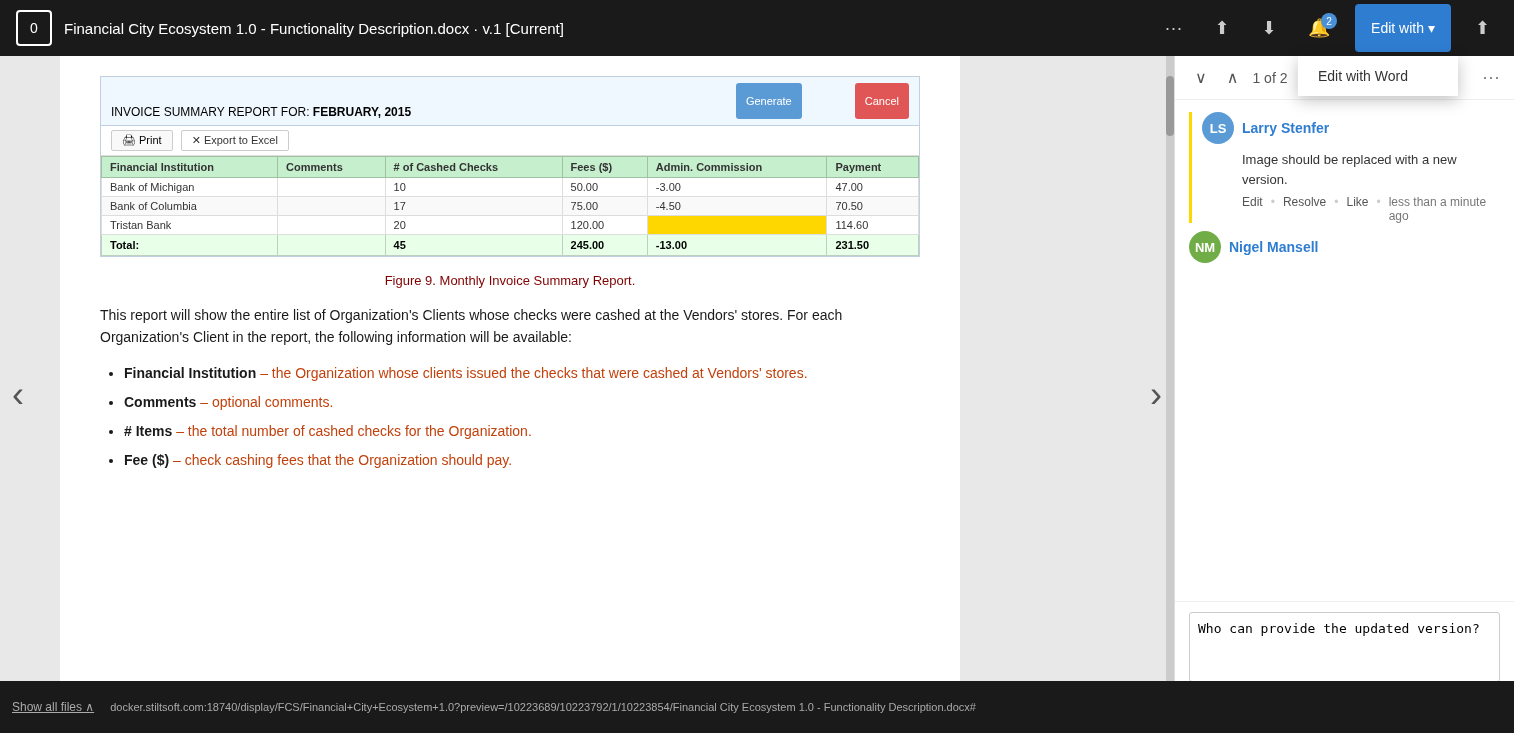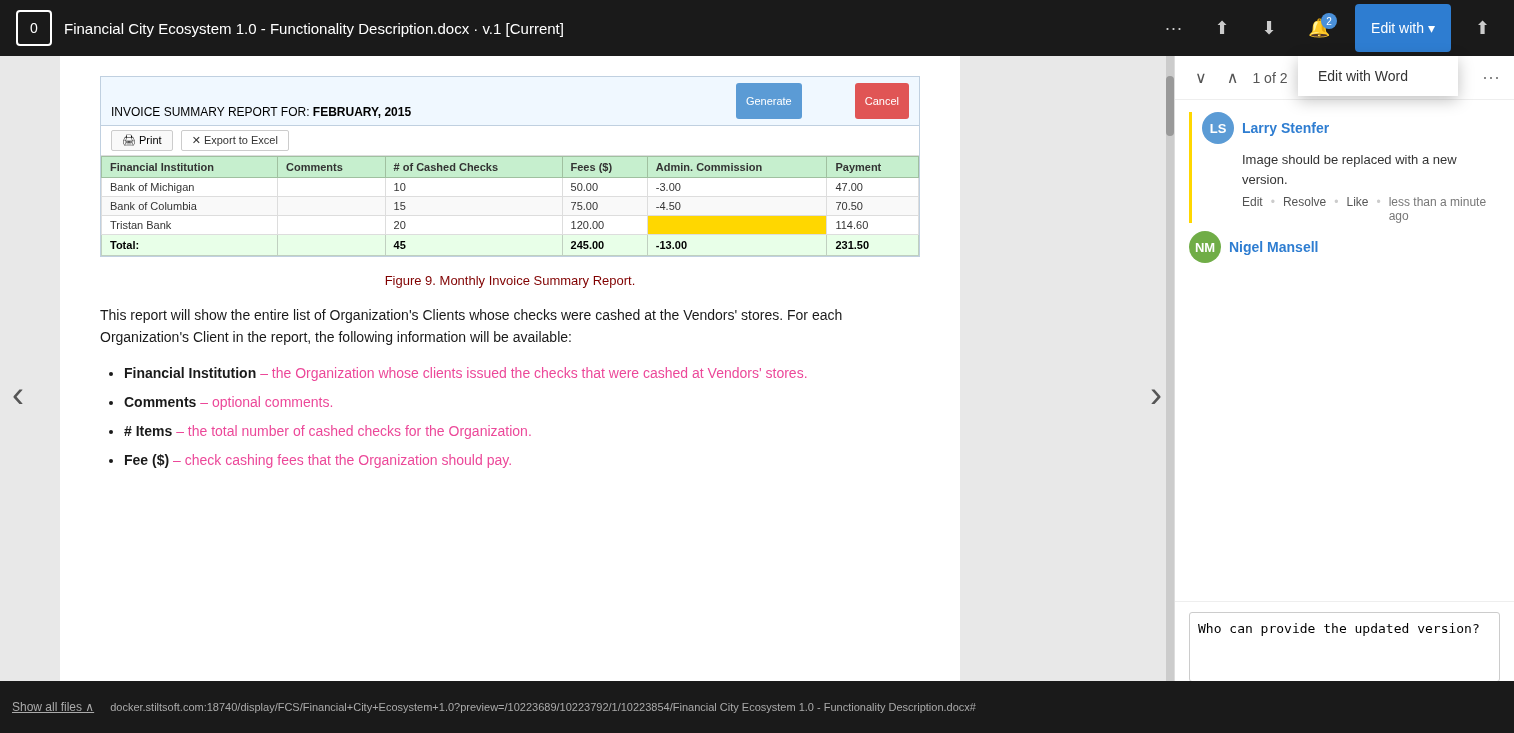--- a/index.html
+++ b/index.html
@@ -261,21 +261,21 @@
     .doc-list {
       margin-left: 24px;
       font-size: 14px;
       color: #1a1a1a;
       line-height: 1.8;
     }
     .doc-list li {
       margin-bottom: 4px;
     }
     .doc-list li strong { color: #1a1a1a; }
-    .doc-list li span.orange { color: #ec4899; }
+    .doc-list li span.orange { color: #c2410c; }
 
     .scroll-indicator {
       position: absolute;
       right: 0;
       top: 0;
       bottom: 0;
       width: 8px;
       background: #ccc;
       cursor: pointer;
     }
@@ -534,21 +534,21 @@
                 <td>Bank of Michigan</td>
                 <td></td>
                 <td>10</td>
                 <td>50.00</td>
                 <td>-3.00</td>
                 <td>47.00</td>
               </tr>
               <tr>
                 <td>Bank of Columbia</td>
                 <td></td>
-                <td>15</td>
+                <td>17</td>
                 <td>75.00</td>
                 <td>-4.50</td>
                 <td>70.50</td>
               </tr>
               <tr>
                 <td>Tristan Bank</td>
                 <td></td>
                 <td>20</td>
                 <td>120.00</td>
                 <td class="yellow-cell"></td>

